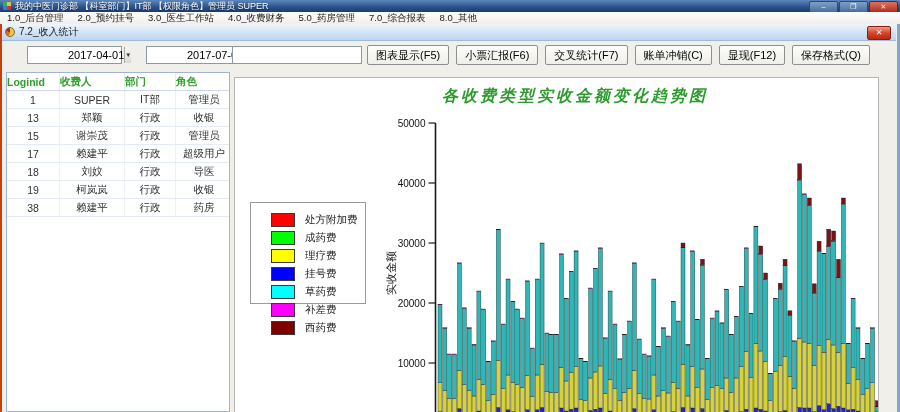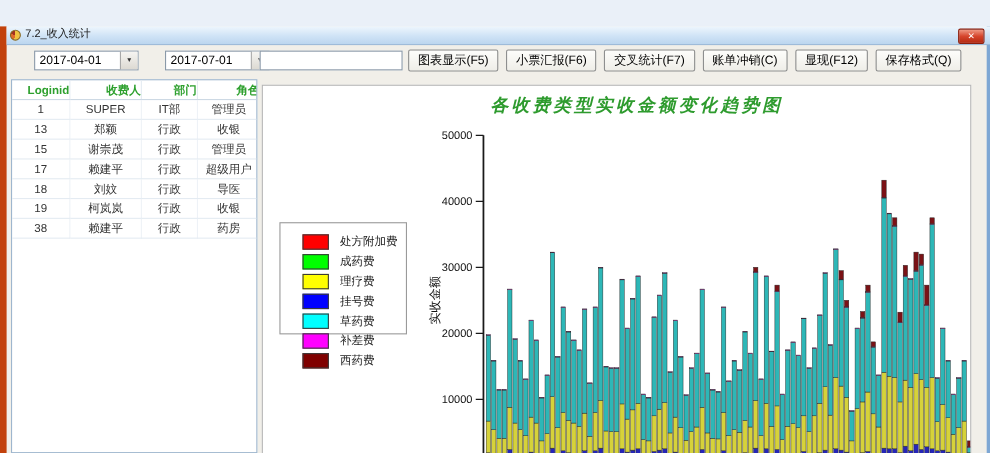--- a/index.html
+++ b/index.html
@@ -18,52 +18,52 @@
     background:linear-gradient(#7f9fc5,#4a6e9d);border:1px solid #2a4a77;border-radius:2px;cursor:default;}
   .win-btn.close{background:linear-gradient(#e0715f,#b02e1d);border-color:#7e1d10;}
 
   
   .menubar{position:absolute;left:0;top:12px;width:900px;height:12px;background:linear-gradient(#fdfdfd,#f0efec);
     border-bottom:1px solid #d9d7d2;display:flex;align-items:center;}
   .menu-item{font-size:9.5px;color:#1a1a1a;padding:0 7px;white-space:nowrap;line-height:12px;}
 
   
   .child-window{position:absolute;left:0;top:24px;width:900px;height:388px;
-    border-left:6px solid #c2410c;border-right:3px solid #7ea7d4;box-sizing:border-box;background:#f1efe9;}
+    border-left:2px solid #c2410c;border-right:3px solid #7ea7d4;box-sizing:border-box;background:#f1efe9;}
   .child-titlebar{position:absolute;left:0;top:0;width:894px;height:16px;
     background:linear-gradient(#eef6fd,#cfe3f6 55%,#bcd6ef);border-bottom:1px solid #9ebbd9;
     display:flex;align-items:center;}
   .child-icon{width:10px;height:10px;margin:0 4px 0 3px;border-radius:50%;
     background:conic-gradient(#f0c340 0 55%,#e06a2c 55% 80%,#a33121 80%);border:1px solid #8a6a20;box-sizing:border-box;}
   .child-title{font-size:10px;color:#1a1a1a;line-height:16px;white-space:nowrap;}
   .child-close{position:absolute;right:5px;top:2px;width:22px;height:12px;border-radius:2px;
     background:linear-gradient(#ef9a85,#d6452c 50%,#b42a12);border:1px solid #8c1d0a;
     color:#fff;font-size:8px;line-height:11px;text-align:center;cursor:default;}
 
   
   .toolbar{position:absolute;left:0;top:16px;width:894px;height:33px;}
   .combo{position:absolute;top:6px;height:18px;background:#fff;border:1px solid #8a99a8;box-sizing:border-box;display:flex;}
   .combo-from{left:25px;width:95px;}
   .combo-to{left:144px;width:95px;}
-  .combo-text{flex:1;font-size:11px;line-height:16px;padding-left:4px;color:#000;white-space:nowrap;}
+  .combo-text{flex:1;font-size:11px;line-height:16px;padding-left:4px;color:#000;white-space:nowrap;margin-left:36px;}
   .combo-btn{width:15px;background:linear-gradient(#f6f5f2,#dcd9d2);border-left:1px solid #a8a8a8;
     font-size:6px;color:#333;text-align:center;line-height:16px;}
   .filter-input{position:absolute;left:230px;top:6px;width:130px;height:18px;box-sizing:border-box;
     border:1px solid #8a99a8;font-size:11px;padding:0 3px;background:#fff;}
   .tb-buttons{position:absolute;left:365px;top:5px;display:flex;gap:7px;}
   .tb-btn{height:20px;padding:0 8px;font-size:11px;line-height:18px;color:#000;white-space:nowrap;
     background:linear-gradient(#fdfdfb,#efeee8);border:1px solid #8e8f8f;border-radius:2px;
     font-family:"Liberation Sans",sans-serif;}
 
   
   .table-panel{position:absolute;left:4px;top:48px;width:224px;height:340px;background:#fff;
     border:1px solid #9eb6ce;box-sizing:border-box;overflow:hidden;}
   table.grid{border-collapse:collapse;width:100%;table-layout:fixed;}
   table.grid th{color:#2ea02e;font-weight:bold;font-size:10.5px;height:17px;border-bottom:1px solid #cdd9e4;
-    border-right:1px solid #e4ebf2;text-align:right;padding:0;}
+    border-right:1px solid #e4ebf2;text-align:left;padding:0;}
   table.grid td{color:#333;font-size:10.5px;height:17px;border-bottom:1px solid #e4ebf2;
     border-right:1px solid #eef2f7;text-align:center;padding:0;white-space:nowrap;}
 
   
   .chart-panel{position:absolute;left:232px;top:53px;width:645px;height:340px;background:#ffffff;
     border:1px solid #b6b6b6;box-sizing:border-box;overflow:hidden;}
   .chart-title{position:absolute;left:60px;top:8px;width:560px;text-align:center;
     font-family:"DejaVu Serif",serif;font-style:italic;font-weight:bold;font-size:16px;letter-spacing:3px;
     z-index:3;}
   .legend{position:absolute;left:15px;top:124px;width:116px;height:102px;background:#fff;
@@ -71,21 +71,39 @@
   .legend-row{display:flex;align-items:center;height:18px;padding-left:20px;}
   .legend-swatch{width:24px;height:14px;border:1px solid #3a3a3a;box-sizing:border-box;flex:0 0 auto;}
   .legend-label{font-size:10.5px;color:#222;margin-left:10px;white-space:nowrap;}
   svg.chart{position:absolute;left:0;top:0;z-index:1;}
 </style>
 </head>
 <body>
 
 <div class="app">
 
-
+  <div class="main-titlebar">
+    <span class="app-icon"></span>
+    <span class="main-title">我的中医门诊部 【科室部门】IT部 【权限角色】管理员 SUPER</span>
+    <span class="win-controls">
+      <span class="win-btn">–</span>
+      <span class="win-btn">❐</span>
+      <span class="win-btn close">✕</span>
+    </span>
+  </div>
+
+  <div class="menubar" id="menubar">
+      <span class="menu-item">1.0_后台管理</span>
+      <span class="menu-item">2.0_预约挂号</span>
+      <span class="menu-item">3.0_医生工作站</span>
+      <span class="menu-item">4.0_收费财务</span>
+      <span class="menu-item">5.0_药房管理</span>
+      <span class="menu-item">7.0_综合报表</span>
+      <span class="menu-item">8.0_其他</span>
+    </div>
 
   <div class="child-window">
     <div class="child-titlebar">
       <span class="child-icon"></span>
       <span class="child-title">7.2_收入统计</span>
       <span class="child-close">✕</span>
     </div>
 
     <div class="toolbar">
       <div class="combo combo-from">

